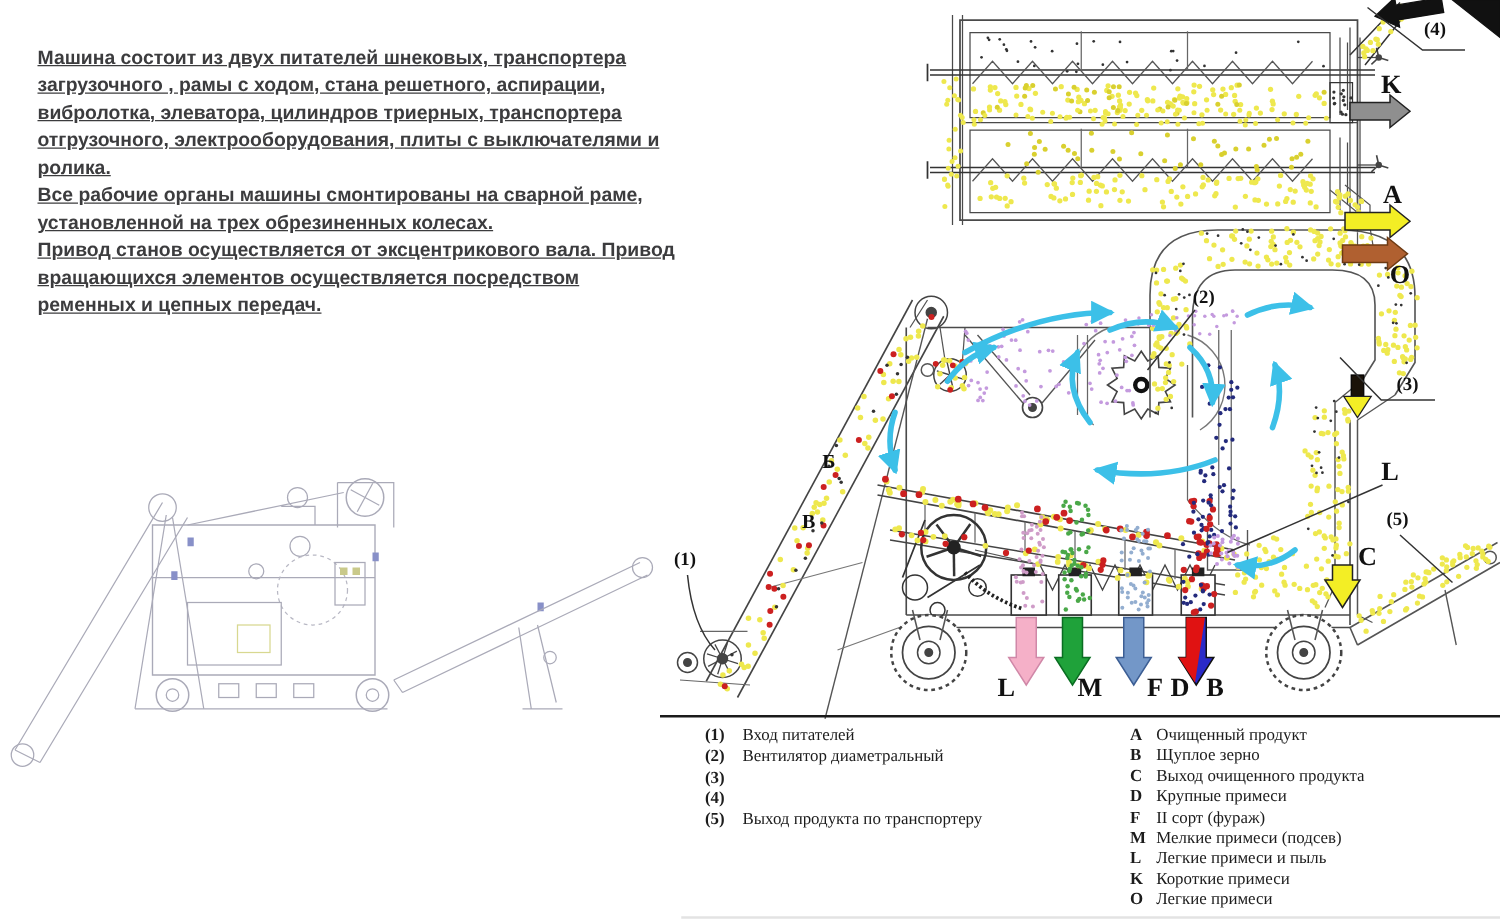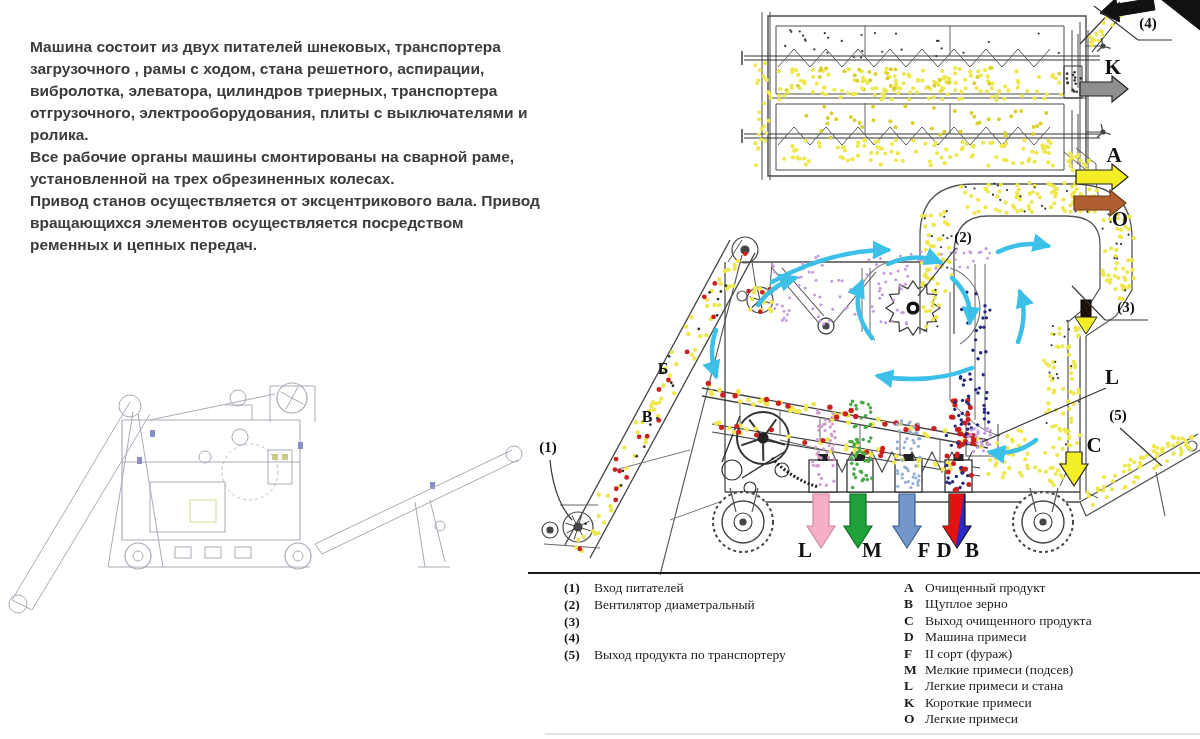--- a/index.html
+++ b/index.html
@@ -1,19 +1,19 @@
 <!DOCTYPE html>
 <html><head>
 <meta charset="utf-8">
 <style>
   html,body{margin:0;padding:0;background:#fff;}
   .page{position:relative;width:1200px;height:739px;background:#fff;overflow:hidden;
         font-family:"Liberation Sans",sans-serif;}
   .intro{position:absolute;left:30px;top:36px;width:514px;color:#3c3c3e;
-         font-weight:bold;font-size:15.5px;line-height:1.42;}
+         font-weight:bold;font-size:15.5px;line-height:1.42;text-decoration:underline;}
   .intro p{margin:0;}
   svg text{font-family:"Liberation Serif",serif;fill:#111;}
   .big{font-size:21px;font-weight:bold;}
   .call{font-size:15px;font-weight:bold;}
   .sec{font-size:16px;font-weight:bold;}
   .mid{text-anchor:middle;}
   #sketch{position:absolute;left:0px;top:362px;}
   #diagram{position:absolute;left:520px;top:0px;}
   .legend{position:absolute;left:528px;top:572px;width:672px;
           font-family:"Liberation Serif",serif;color:#1c1c1c;font-size:13.5px;}
@@ -1736,33 +1736,33 @@
           <div class="lrow">
             <span class="lkey">B</span>
             <span>Щуплое зерно</span>
           </div>
           <div class="lrow">
             <span class="lkey">C</span>
             <span>Выход очищенного продукта</span>
           </div>
           <div class="lrow">
             <span class="lkey">D</span>
-            <span>Машина примеси</span>
+            <span>Крупные примеси</span>
           </div>
           <div class="lrow">
             <span class="lkey">F</span>
             <span>II сорт (фураж)</span>
           </div>
           <div class="lrow">
             <span class="lkey">M</span>
             <span>Мелкие примеси (подсев)</span>
           </div>
           <div class="lrow">
             <span class="lkey">L</span>
-            <span>Легкие примеси и стана</span>
+            <span>Легкие примеси и пыль</span>
           </div>
           <div class="lrow">
             <span class="lkey">K</span>
             <span>Короткие примеси</span>
           </div>
           <div class="lrow">
             <span class="lkey">O</span>
             <span>Легкие примеси</span>
           </div>
         </div>

